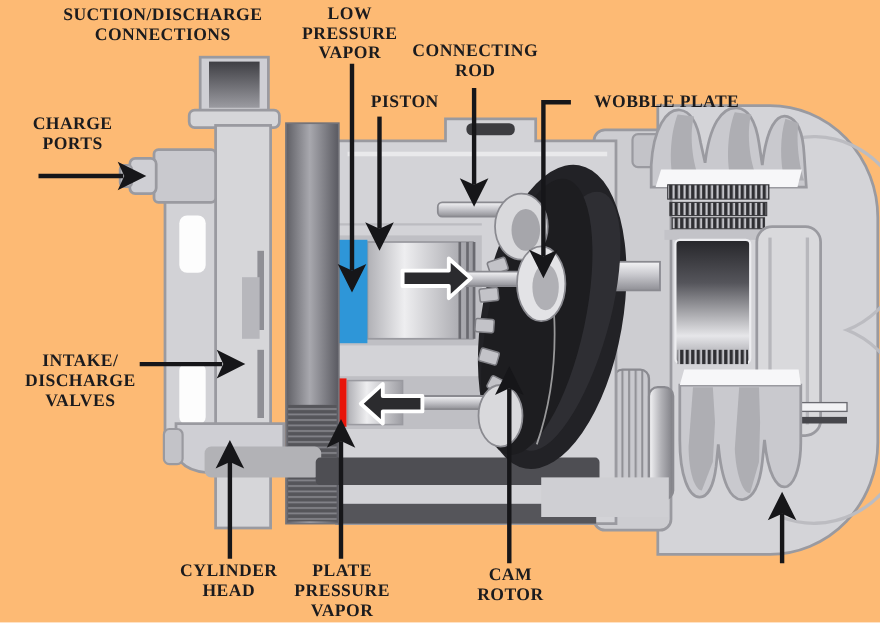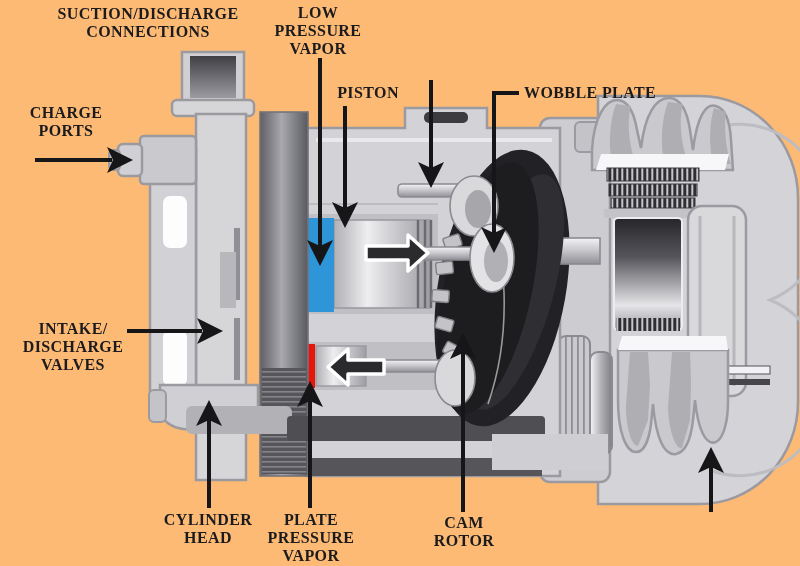--- a/index.html
+++ b/index.html
@@ -1,21 +1,21 @@
 <!DOCTYPE html>
 <html><head>
 <meta charset="utf-8">
 <style>
   html,body{margin:0;padding:0;background:#ffffff;}
   .stage{position:relative;width:800px;height:566px;background:#fdba74;overflow:hidden;
          font-family:Liberation Serif, serif;}
   .stage svg{position:absolute;inset:0;display:block;}
   .lbl{position:absolute;font-weight:bold;font-size:16px;line-height:1.14;letter-spacing:.4px;
        color:#1b1b1e;white-space:pre-line;text-align:center;transform:translateX(-50%);}
-  .lbl--left{transform:none;text-align:center;}
+  .lbl--left{transform:none;text-align:center;margin-left:16px;}
 </style>
 </head>
 <body>
 
 <div class="stage">
 
   <svg width="800" height="566" viewBox="0 0 800 566">
     <defs>
       <linearGradient id="gMetal" x1="0" y1="0" x2="0" y2="1">
         <stop offset="0" stop-color="#f4f4f6"></stop>
@@ -238,20 +238,22 @@
           <polygon points="711,447 698,473 711,467 724,473" stroke="none"></polygon>
         </g>
     </g>
   </svg>
 
   <div class="lbl" style="left:148px;top:5px">SUCTION/DISCHARGE
 CONNECTIONS</div>
   <div class="lbl" style="left:318px;top:4px">LOW
 PRESSURE
 VAPOR</div>
+  <div class="lbl" style="left:432px;top:38px">CONNECTING
+ROD</div>
   <div class="lbl" style="left:368px;top:84px">PISTON</div>
   <div class="lbl lbl--left" style="left:524px;top:84px">WOBBLE PLATE</div>
   <div class="lbl" style="left:66px;top:104px">CHARGE
 PORTS</div>
   <div class="lbl" style="left:73px;top:320px">INTAKE/
 DISCHARGE
 VALVES</div>
   <div class="lbl" style="left:208px;top:511px">CYLINDER
 HEAD</div>
   <div class="lbl" style="left:311px;top:511px">PLATE

